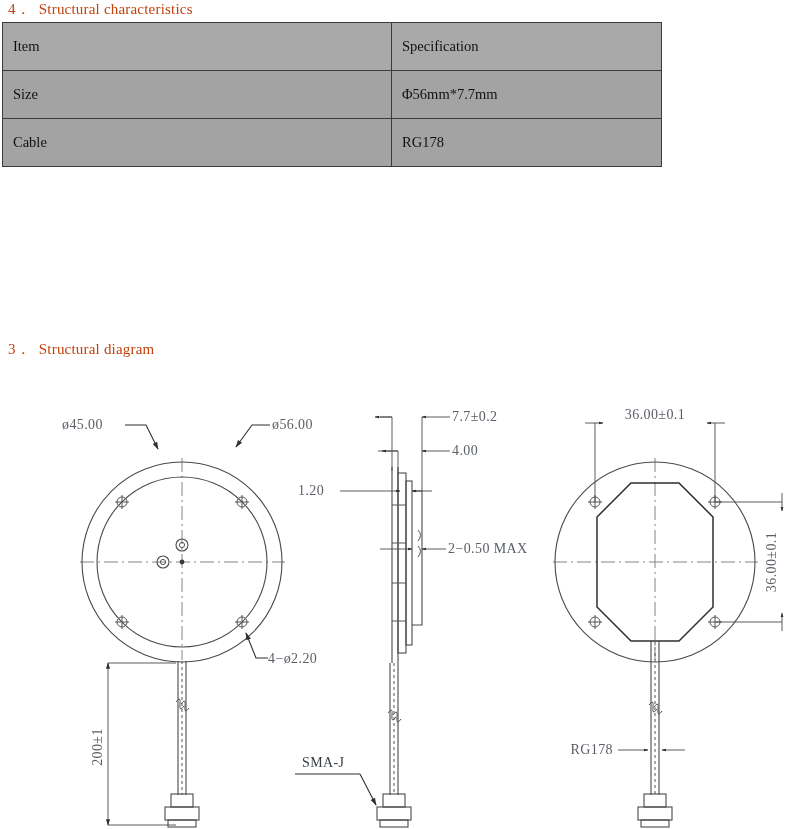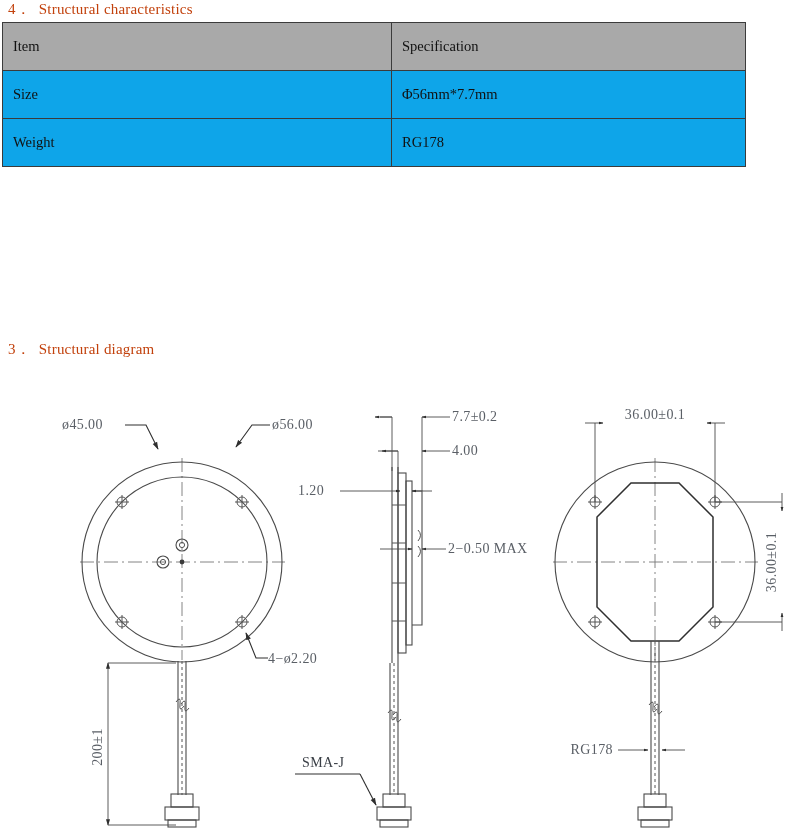--- a/index.html
+++ b/index.html
@@ -23,37 +23,37 @@
     letter-spacing: .2px;
     white-space: pre;
   }
   #heading-structural-characteristics { position: absolute; left: 0; top: 0px; }
   #heading-structural-diagram        { position: absolute; left: 0; top: 340px; }
 
   
   .spec-table-wrap { position: absolute; left: 2px; top: 22px; width: 776px; }
   table.spec-table {
     border-collapse: collapse;
-    width: 744px;
+    width: 660px;
     table-layout: fixed;
     border-radius: 29px;
   }
   table.spec-table td, table.spec-table th {
     border: 1.6px solid #3b3b3b;
     height: 47px;
     padding: 0 10px;
     font-size: 14.5px;
     font-weight: normal;
     text-align: left;
     vertical-align: middle;
     font-family: "Liberation Serif", serif;
     color: #111;
   }
   table.spec-table thead th { background: #a9a9a9; }
-  table.spec-table tbody td { background: #0ea5e9; }
+  table.spec-table tbody td { background: #a3a3a3; }
   .col-item { width: 368px; }
 
   
   #structural-drawing {
     position: absolute;
     left: 0; top: 395px;
     width: 785px; height: 434px; margin-left: 40px;
   }
   #structural-drawing svg { display: block; }
 
@@ -91,21 +91,21 @@
         <th class="col-item">Item</th>
         <th>Specification</th>
       </tr>
     </thead>
     <tbody>
       <tr>
         <td class="col-item">Size</td>
         <td>Φ56mm*7.7mm</td>
       </tr>
       <tr>
-        <td class="col-item">Weight</td>
+        <td class="col-item">Cable</td>
         <td>RG178</td>
       </tr>
     </tbody>
   </table>
 </div>
 
 <div id="structural-drawing">
 <svg width="785" height="434" viewBox="0 0 785 434" xmlns="http://www.w3.org/2000/svg">
 
   <defs>

